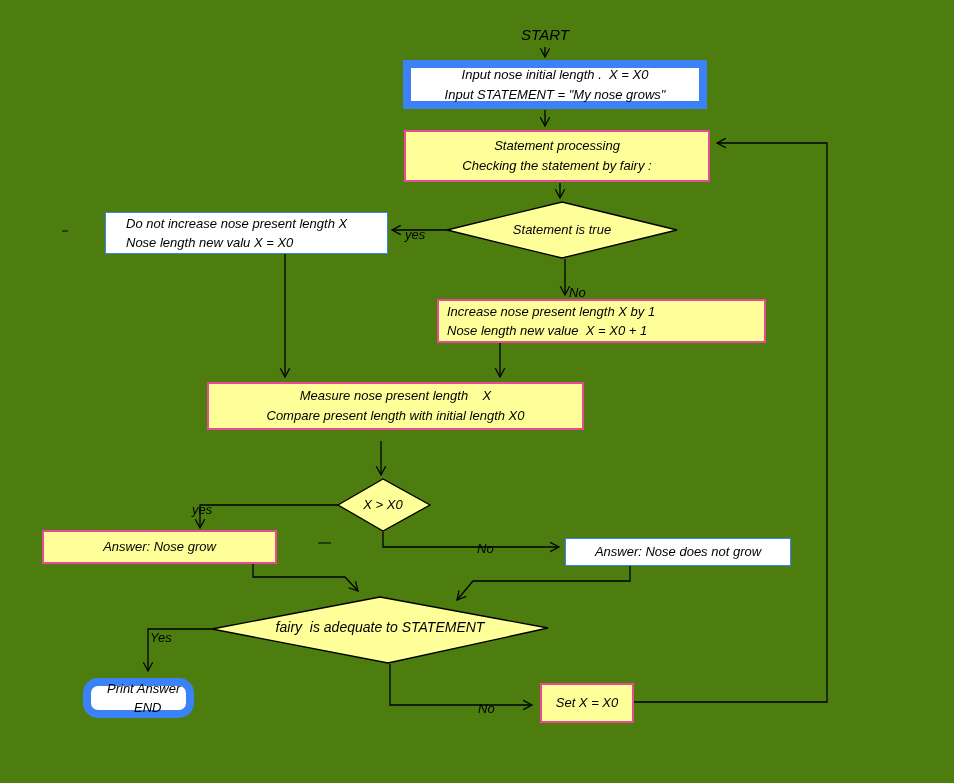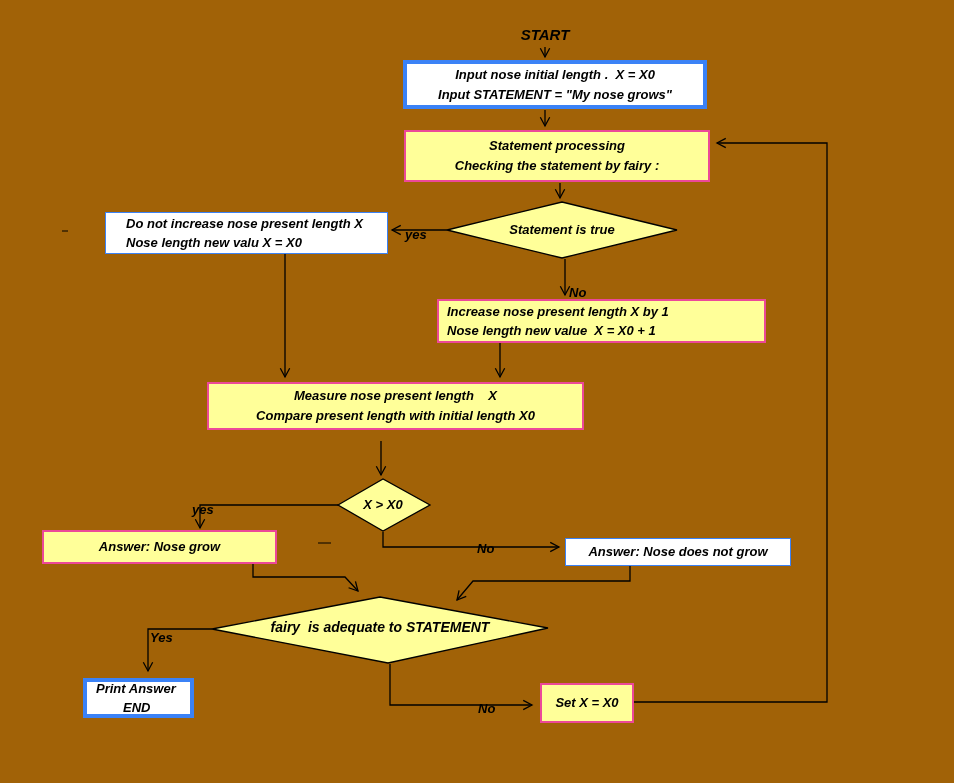--- a/index.html
+++ b/index.html
@@ -1,30 +1,30 @@
 <!DOCTYPE html>
 <html><head>
 <meta charset="utf-8">
 <style>
   html,body{margin:0;padding:0;background:#ffffff;}
   .stage{
-    position:relative;width:954px;height:783px;background:#a16207;
-    font-family:"Liberation Sans",sans-serif;font-weight:bold;font-style:italic;
+    position:relative;width:954px;height:783px;background:#4d7c0f;
+    font-family:"Liberation Sans",sans-serif;font-weight:normal;font-style:italic;
     color:#000;overflow:hidden;
   }
   svg.connectors{position:absolute;left:0;top:0;}
   .shape-line{stroke:#000;stroke-width:1.3;fill:none;}
   .diamond{fill:#FFFF99;stroke:#000;stroke-width:1.3;}
   .stray{stroke:#000;stroke-width:1;}
   .box{
     position:absolute;box-sizing:border-box;display:flex;flex-direction:column;
     justify-content:center;align-items:center;font-size:13px;line-height:20px;
     white-space:pre;z-index:2;
   }
-  .box.white{background:#ffffff;border:4px solid #3b82f6;}
+  .box.white{background:#ffffff;border:8px solid #3b82f6;}
   .box.yellow{background:#FFFF99;border:2px solid #ec4899;}
   .box.thin{border-width:1px;}
   .box.leftalign{align-items:flex-start;line-height:19px;}
   .label{position:absolute;font-size:13px;white-space:pre;z-index:2;margin-top:24px;}
   .dlabel{position:absolute;text-align:center;font-size:13px;white-space:pre;z-index:2;}
   .start-label{position:absolute;font-size:15px;text-align:center;z-index:2;}
   .print-line2{margin-left:27px;}
 </style>
 </head>
 <body>
@@ -90,21 +90,21 @@
   </div>
 
   <div class="box white thin" style="left:565px;top:538px;width:226px;height:28px;">
     <span>Answer: Nose does not grow</span>
   </div>
 
   <div class="box yellow" style="left:42px;top:530px;width:235px;height:34px;">
     <span>Answer: Nose grow</span>
   </div>
 
-  <div class="box white leftalign" style="left:83px;top:678px;width:111px;height:40px;padding-left:9px;">
+  <div class="box white leftalign" style="left:83px;top:678px;width:111px;height:40px;padding-left:16px;border-radius:15px;">
     <span>Print Answer</span>
     <span class="print-line2">END</span>
   </div>
 
   <div class="box yellow" style="left:540px;top:683px;width:94px;height:40px;">
     <span>Set X = X0</span>
   </div>
 
   <div class="dlabel" style="left:460px;top:222px;width:204px;">Statement is true</div>
   <div class="dlabel" style="left:333px;top:497px;width:100px;">X &gt; X0</div>

